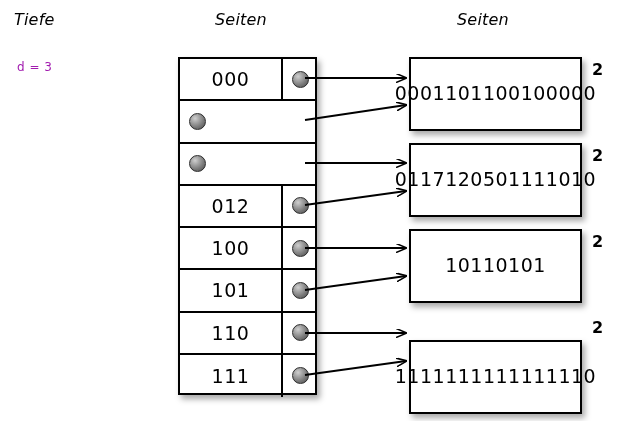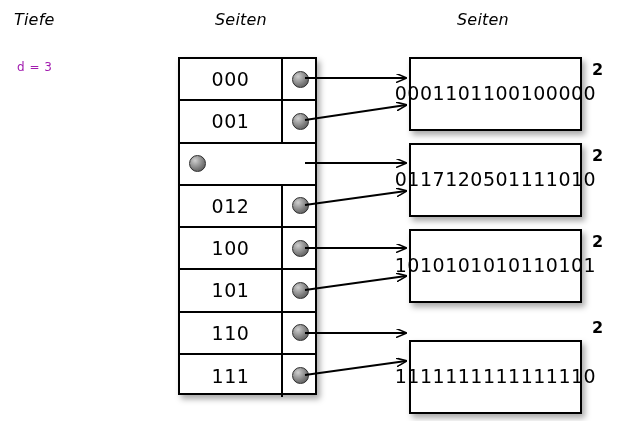--- a/index.html
+++ b/index.html
@@ -162,21 +162,20 @@
   <div id="index-table">
 
     <div class="index-row">
       <div class="index-key">000</div>
       <div class="index-ptr-cell">
         <span class="ptr-dot"></span>
       </div>
     </div>
 
     <div class="index-row">
-      <div class="index-key">001</div>
       <div class="index-ptr-cell">
         <span class="ptr-dot"></span>
       </div>
     </div>
 
     <div class="index-row">
       <div class="index-ptr-cell">
         <span class="ptr-dot"></span>
       </div>
     </div>
@@ -224,21 +223,20 @@
   </div>
   <div id="page-count-0" class="page-count">2</div>
 
   <div id="page-box-1" class="page-box">
     <div class="page-line">01171205</div>
     <div class="page-line">01111010</div>
   </div>
   <div id="page-count-1" class="page-count">2</div>
 
   <div id="page-box-2" class="page-box">
-    <div class="page-line">10101010</div>
     <div class="page-line">10110101</div>
   </div>
   <div id="page-count-2" class="page-count">2</div>
 
   <div id="page-box-3" class="page-box">
     <div class="page-line">11111111</div>
     <div class="page-line">11111110</div>
   </div>
   <div id="page-count-3" class="page-count">2</div>
 

